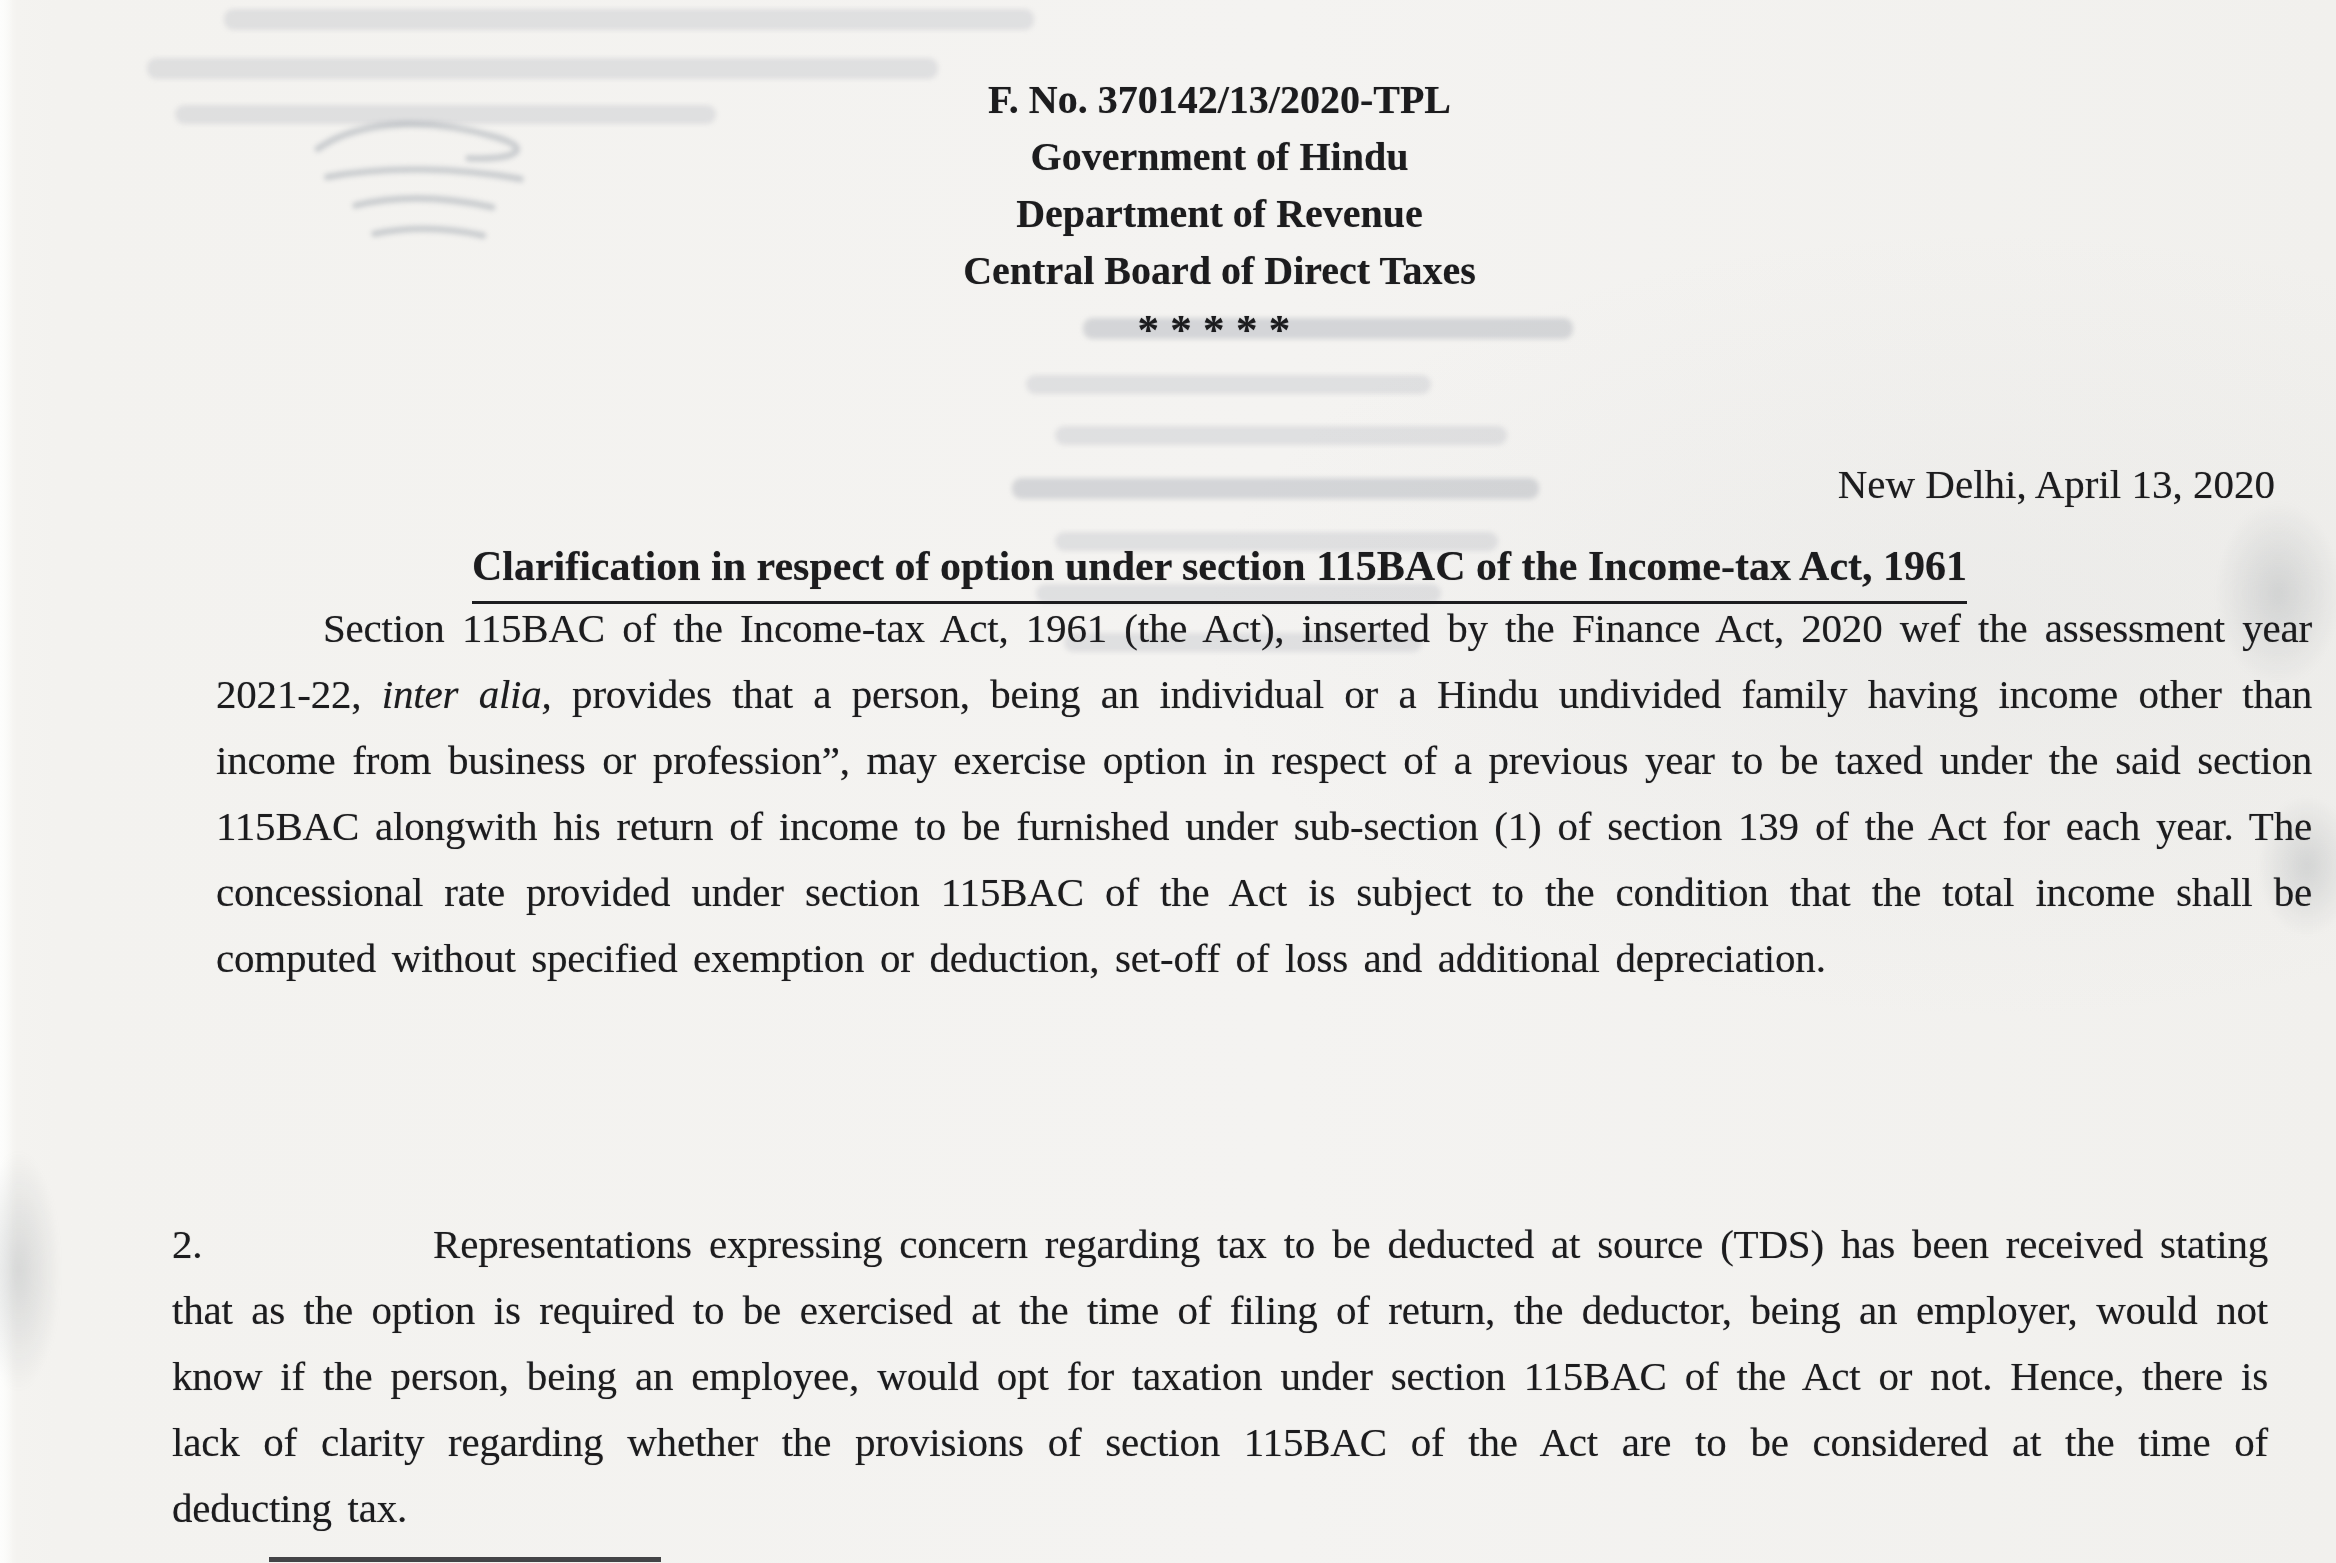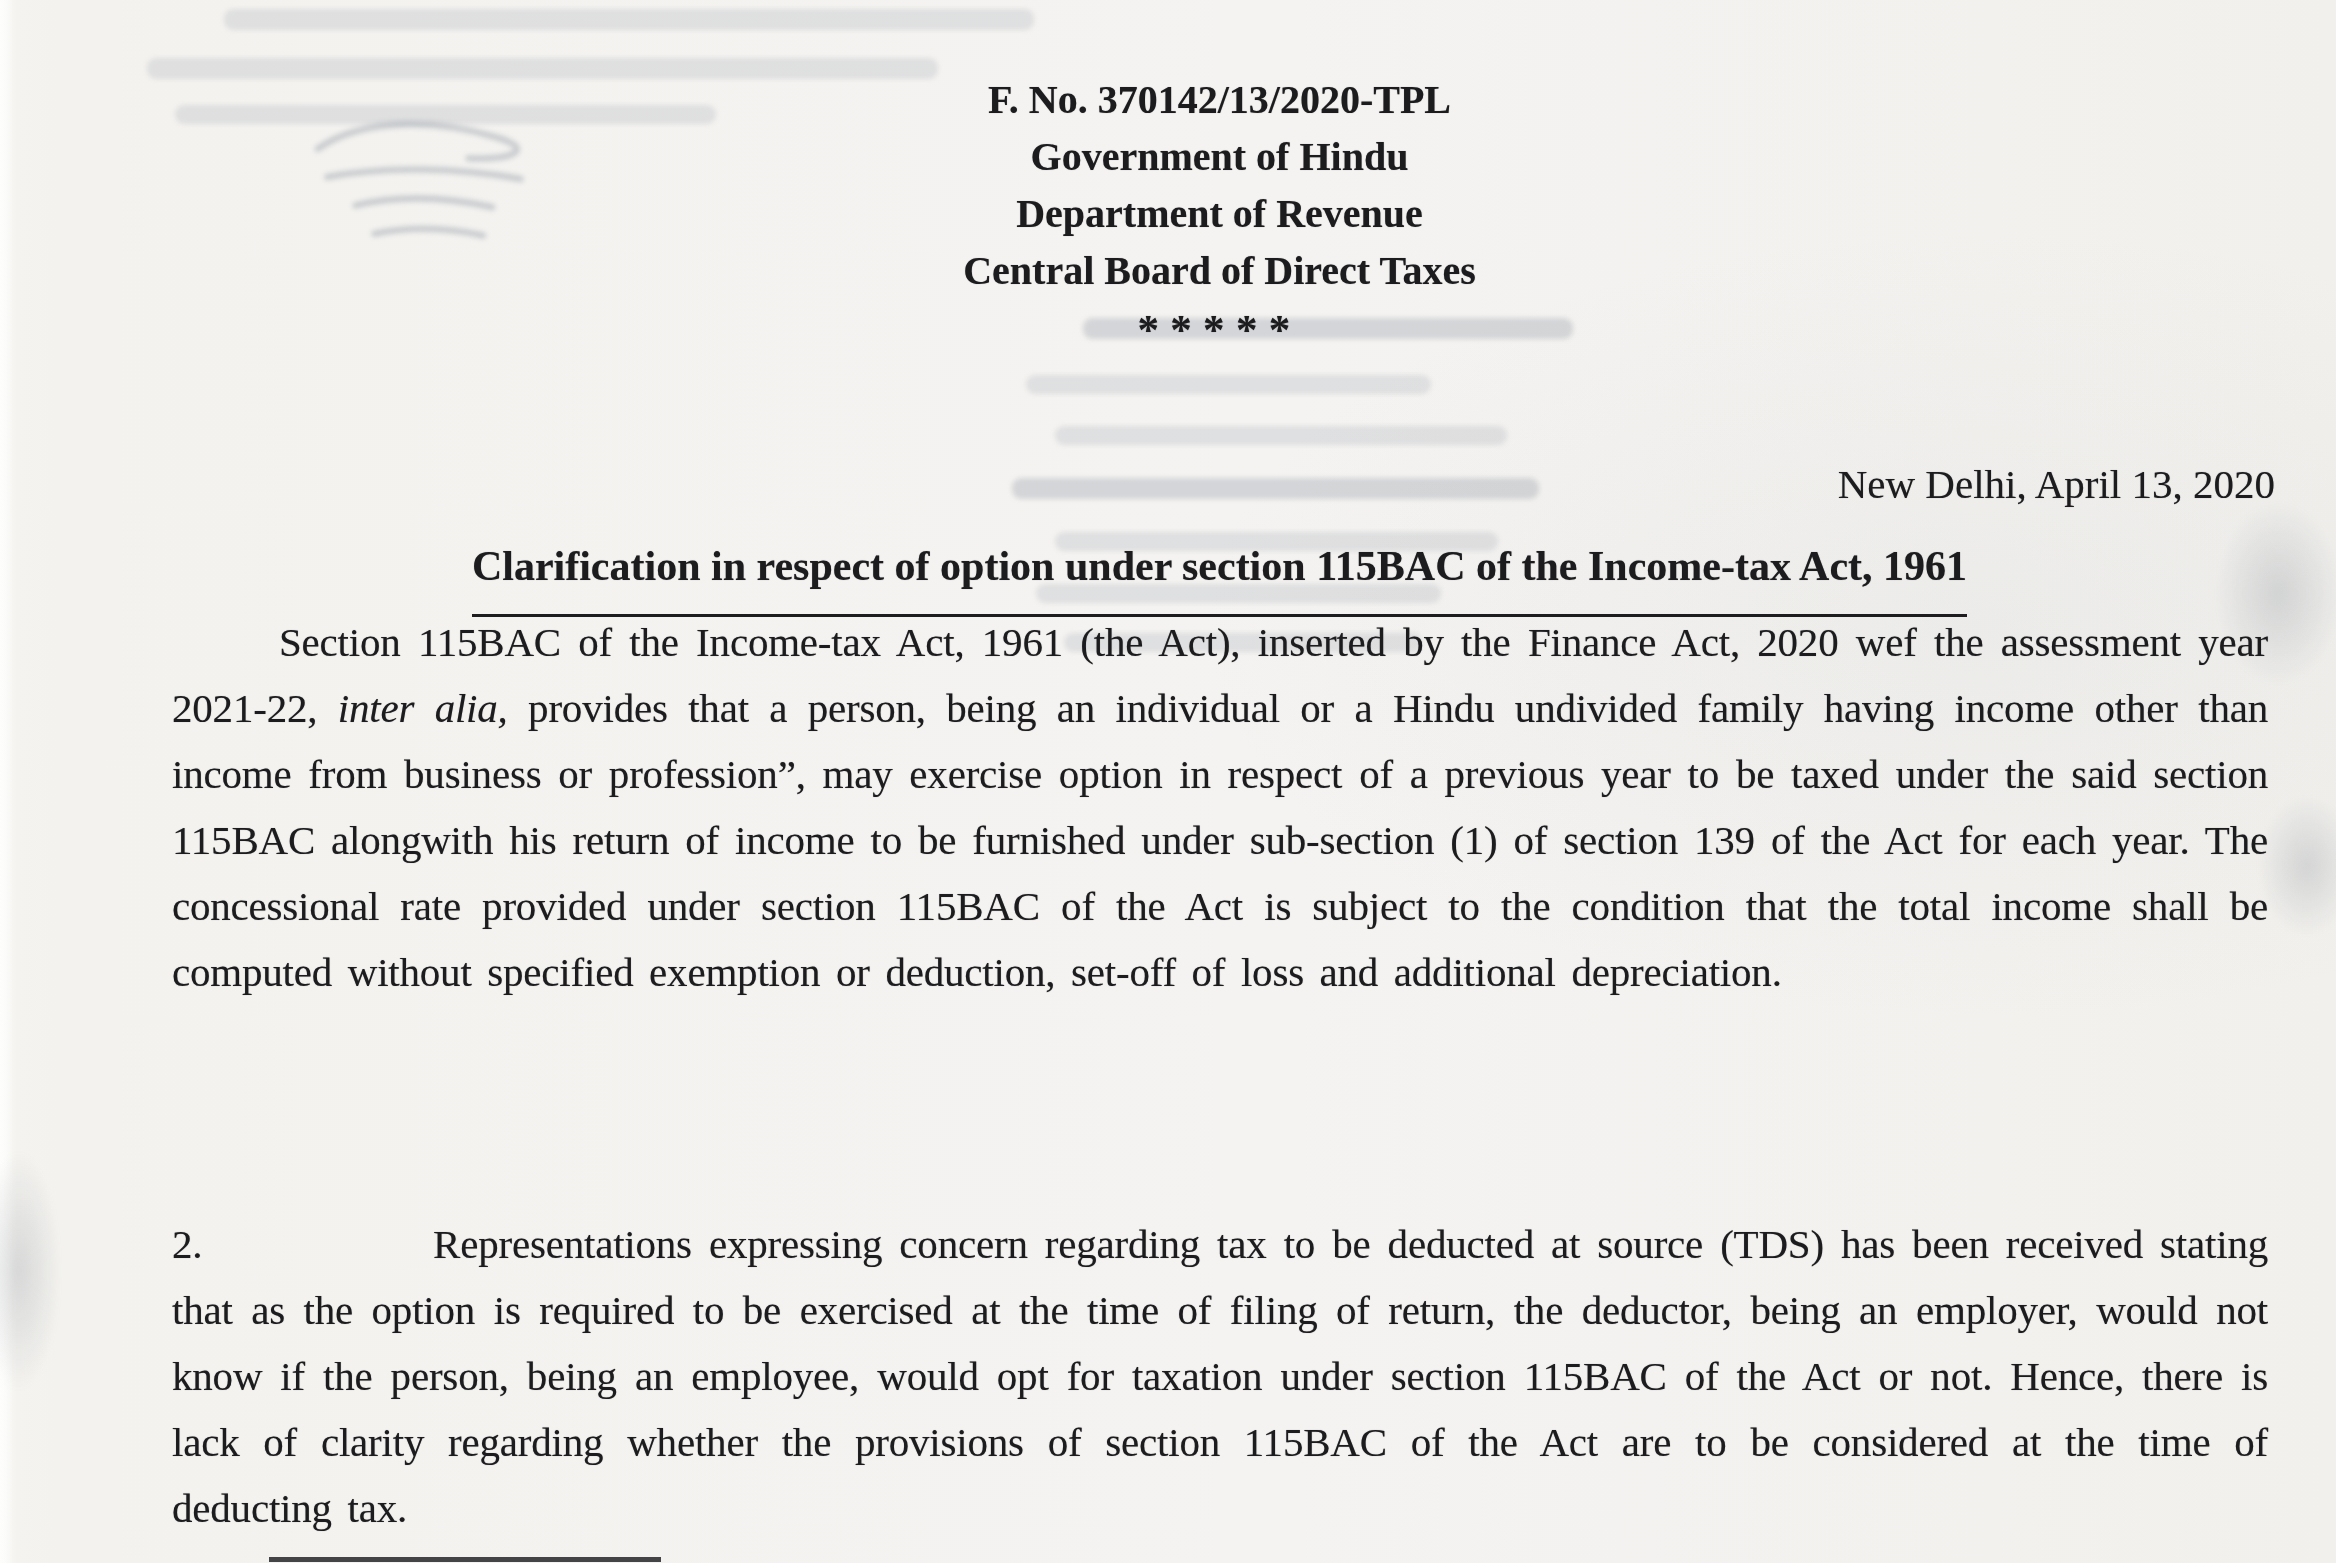--- a/index.html
+++ b/index.html
@@ -35,29 +35,29 @@
     font-size:41px;
   }
 
   .subject-wrap{
     position:absolute; top:542px; left:172px; width:2095px; text-align:center;
   }
   .subject{
     display:inline-block;
     font-size:42px; font-weight:bold;
     border-bottom:3.8px solid #1d1d20;
-    padding-bottom:24px;
+    padding-bottom:11px;
   }
 
   .bodytext{
     position:absolute; left:172px; width:2096px;
     font-size:41px; line-height:66px;
     text-align:justify; letter-spacing:-0.2px; word-spacing:5.6px;
   }
-  .para1{ top:609px; text-indent:107px; }
+  .para1{ top:595px; text-indent:107px;margin-left:44px; }
   .para2{ top:1211px; text-indent:261px; }
   .para-num{
     position:absolute; left:0; top:0; text-indent:0;
   }
   .italic{ font-style:italic; }
 
   
   .ghost{
     position:absolute; border-radius:9.4px;
     background:rgba(116,126,140,0.16);

